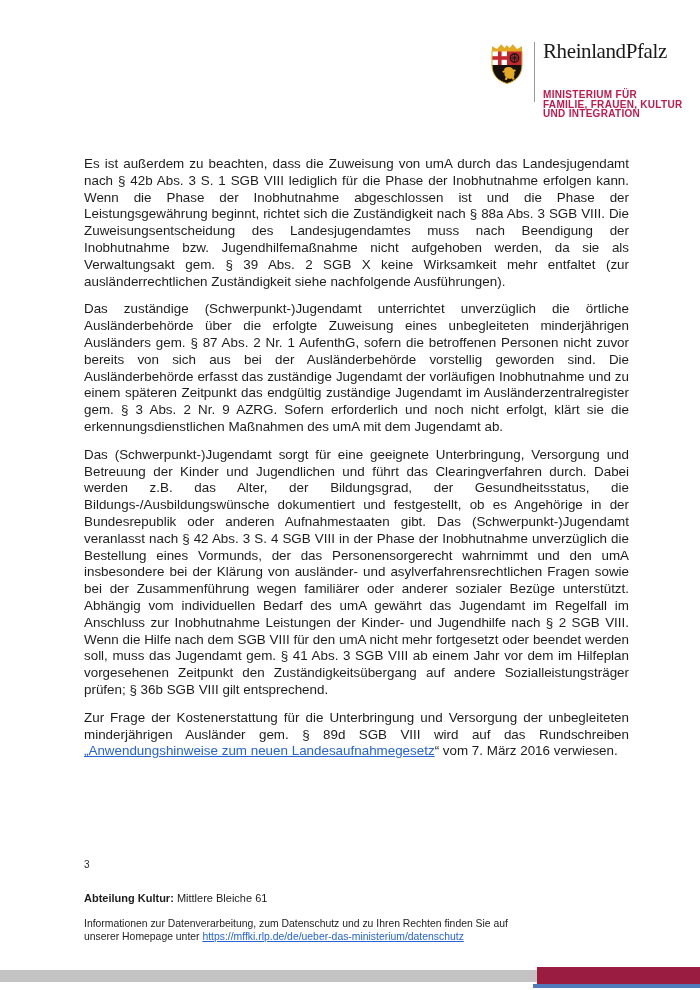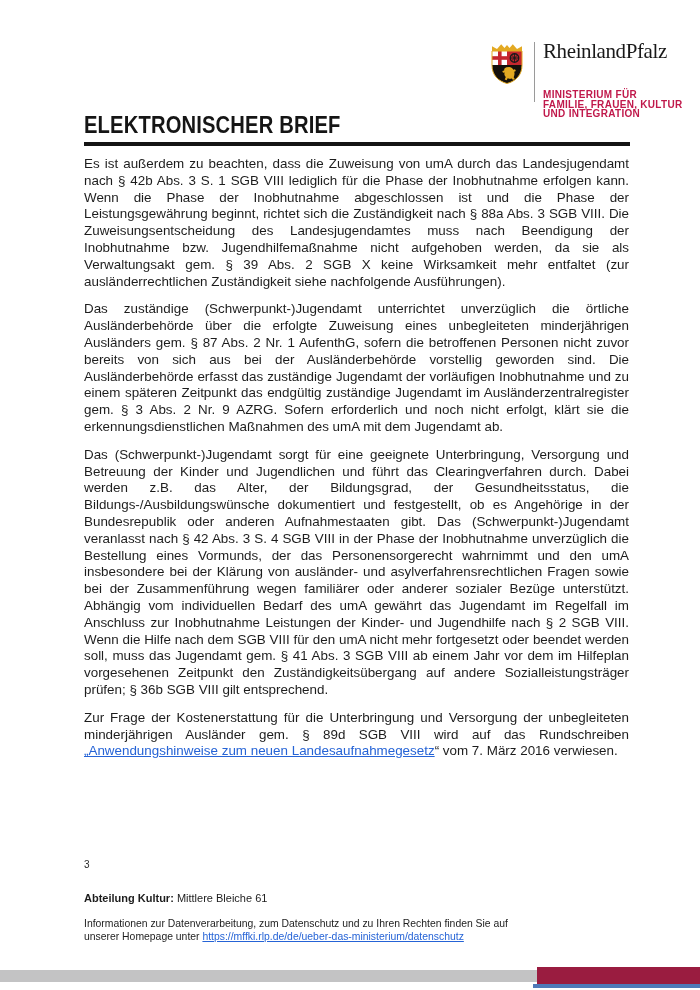--- a/index.html
+++ b/index.html
@@ -78,24 +78,20 @@
     <div class="logo-text">
       <div class="brand">RheinlandPfalz</div>
       <div class="ministry">
         <div>MINISTERIUM FÜR</div>
         <div>FAMILIE, FRAUEN, KULTUR</div>
         <div>UND INTEGRATION</div>
       </div>
     </div>
   </div>
 
-  <div class="titleblock">
-    <h1>ELEKTRONISCHER BRIEF</h1>
-    <div class="rule"></div>
-  </div>
 
   <div class="bodytext">
     <p>Es ist außerdem zu beachten, dass die Zuweisung von umA durch das Landesjugendamt nach § 42b Abs. 3 S. 1 SGB VIII lediglich für die Phase der Inobhutnahme erfolgen kann. Wenn die Phase der Inobhutnahme abgeschlossen ist und die Phase der Leistungsgewährung beginnt, richtet sich die Zuständigkeit nach § 88a Abs. 3 SGB VIII. Die Zuweisungsentscheidung des Landesjugendamtes muss nach Beendigung der Inobhutnahme bzw. Jugendhilfemaßnahme nicht aufgehoben werden, da sie als Verwaltungsakt gem. § 39 Abs. 2 SGB X keine Wirksamkeit mehr entfaltet (zur ausländerrechtlichen Zuständigkeit siehe nachfolgende Ausführungen).</p>
     <p class="gap">Das zuständige (Schwerpunkt-)Jugendamt unterrichtet unverzüglich die örtliche Ausländerbehörde über die erfolgte Zuweisung eines unbegleiteten minderjährigen Ausländers gem. § 87 Abs. 2 Nr. 1 AufenthG, sofern die betroffenen Personen nicht zuvor bereits von sich aus bei der Ausländerbehörde vorstellig geworden sind. Die Ausländerbehörde erfasst das zuständige Jugendamt der vorläufigen Inobhutnahme und zu einem späteren Zeitpunkt das endgültig zuständige Jugendamt im Ausländerzentralregister gem. § 3 Abs. 2 Nr. 9 AZRG. Sofern erforderlich und noch nicht erfolgt, klärt sie die erkennungsdienstlichen Maßnahmen des umA mit dem Jugendamt ab.</p>
     <p class="gap">Das (Schwerpunkt-)Jugendamt sorgt für eine geeignete Unterbringung, Versorgung und Betreuung der Kinder und Jugendlichen und führt das Clearingverfahren durch. Dabei werden z.B. das Alter, der Bildungsgrad, der Gesundheitsstatus, die Bildungs-/Ausbildungswünsche dokumentiert und festgestellt, ob es Angehörige in der Bundesrepublik oder anderen Aufnahmestaaten gibt. Das (Schwerpunkt-)Jugendamt veranlasst nach § 42 Abs. 3 S. 4 SGB VIII in der Phase der Inobhutnahme unverzüglich die Bestellung eines Vormunds, der das Personensorgerecht wahrnimmt und den umA insbesondere bei der Klärung von ausländer- und asylverfahrensrechtlichen Fragen sowie bei der Zusammenführung wegen familiärer oder anderer sozialer Bezüge unterstützt. Abhängig vom individuellen Bedarf des umA gewährt das Jugendamt im Regelfall im Anschluss zur Inobhutnahme Leistungen der Kinder- und Jugendhilfe nach § 2 SGB VIII. Wenn die Hilfe nach dem SGB VIII für den umA nicht mehr fortgesetzt oder beendet werden soll, muss das Jugendamt gem. § 41 Abs. 3 SGB VIII ab einem Jahr vor dem im Hilfeplan vorgesehenen Zeitpunkt den Zuständigkeitsübergang auf andere Sozialleistungsträger prüfen; § 36b SGB VIII gilt entsprechend.</p>
     <p class="gap"><span>Zur Frage der Kostenerstattung für die Unterbringung und Versorgung der unbegleiteten minderjährigen Ausländer gem. § 89d SGB VIII wird auf das Rundschreiben </span><a class="doclink" href="#">„Anwendungshinweise zum neuen Landesaufnahmegesetz</a><span>“ vom 7. März 2016 verwiesen.</span></p>
   </div>
 
   <div class="pageno">3</div>
 

